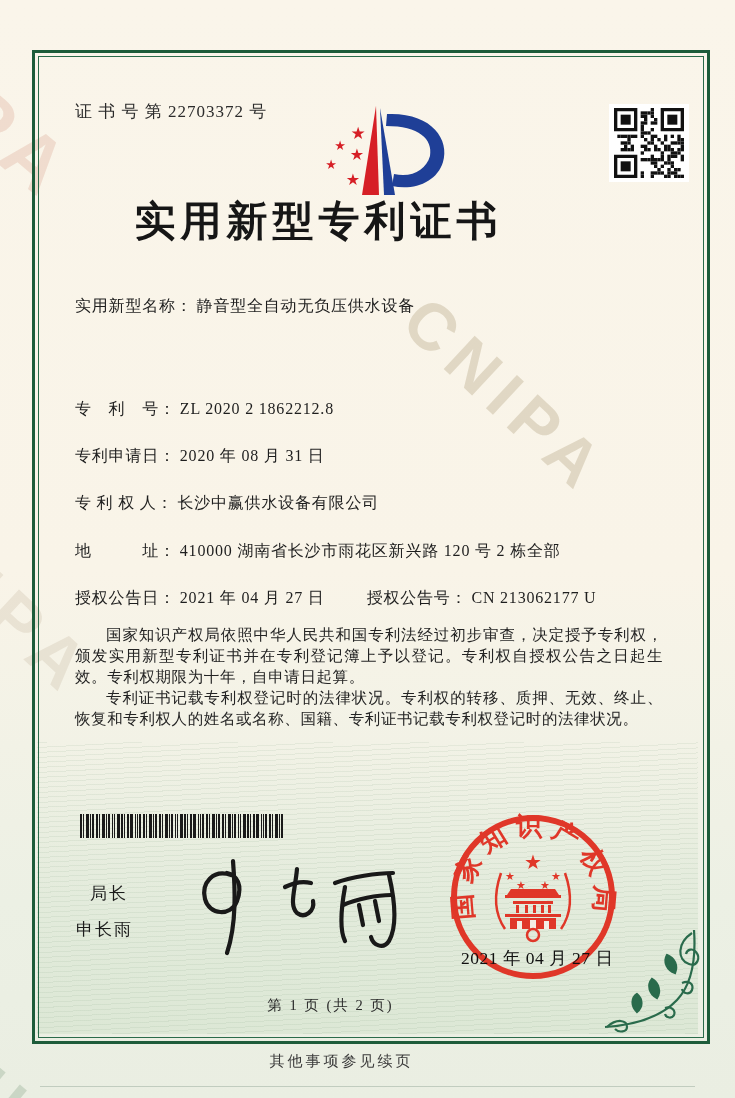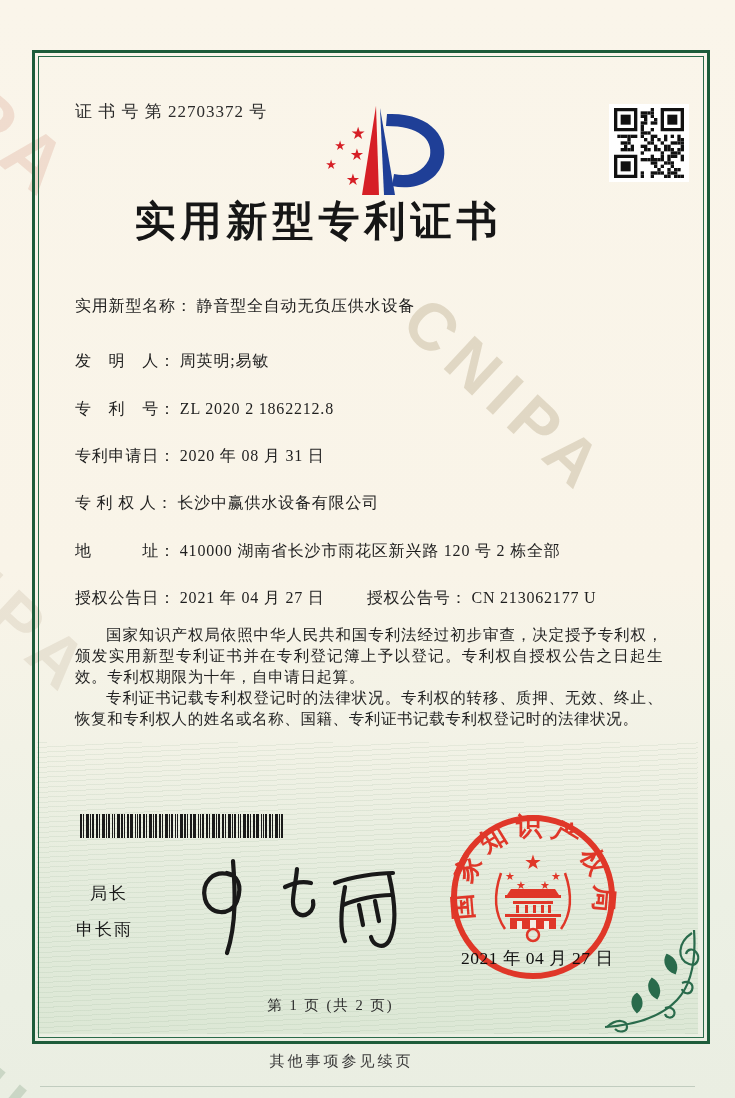--- a/index.html
+++ b/index.html
@@ -224,23 +224,20 @@
           <rect x="8" y="64" width="12" height="12"></rect>
         </g>
       </svg>
   </div>
 
   <div class="title">实用新型专利证书</div>
 
   <div class="frow fr1">
     <span class="flabel">实用新型名称：</span><span class="fvalue">静音型全自动无负压供水设备</span>
   </div>
-  <div class="frow fr2">
-    <span class="flabel">发　明　人：</span><span class="fvalue">周英明;易敏</span>
-  </div>
   <div class="frow fr3">
     <span class="flabel">专　利　号：</span><span class="fvalue">ZL 2020 2 1862212.8</span>
   </div>
   <div class="frow fr4">
     <span class="flabel">专利申请日：</span><span class="fvalue">2020 年 08 月 31 日</span>
   </div>
   <div class="frow fr5">
     <span class="flabel">专 利 权 人：</span><span class="fvalue">长沙中赢供水设备有限公司</span>
   </div>
   <div class="frow fr6">

